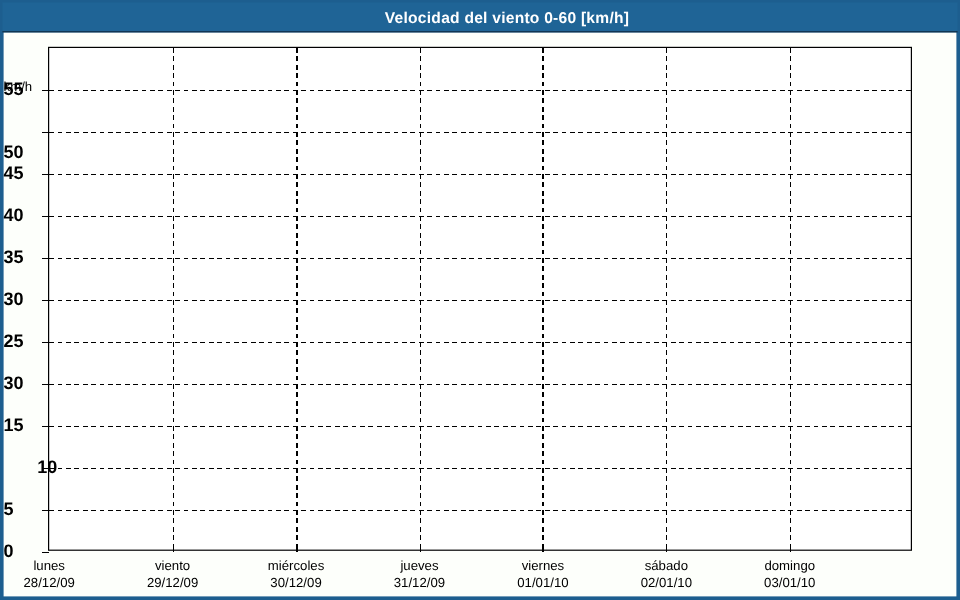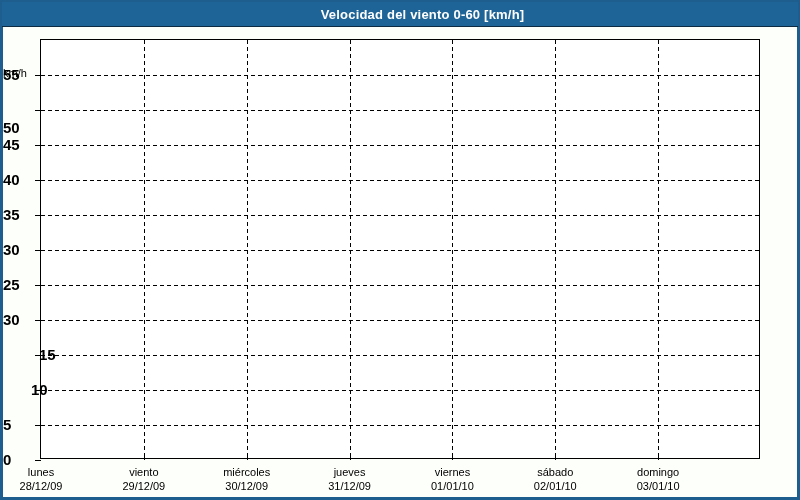--- a/index.html
+++ b/index.html
@@ -102,21 +102,21 @@
           <line x1="309.5" y1="414" x2="309.5" y2="420" stroke="#000000" stroke-width="1" shape-rendering="crispEdges"></line>
           <line x1="411.5" y1="414" x2="411.5" y2="420" stroke="#000000" stroke-width="1" shape-rendering="crispEdges"></line>
           <line x1="514.5" y1="414" x2="514.5" y2="420" stroke="#000000" stroke-width="1" shape-rendering="crispEdges"></line>
           <line x1="617.5" y1="414" x2="617.5" y2="420" stroke="#000000" stroke-width="1" shape-rendering="crispEdges"></line>
         </svg>
     </div>
     <div id="y-labels">
         <div class="ytick" style="top: 425px;">0</div>
         <div class="ytick" style="top: 390px;">5</div>
         <div class="ytick" style="top: 355px; padding-left: 28px;">10</div>
-        <div class="ytick" style="top: 320px; padding-left: 36px;">15</div>
+        <div class="ytick" style="top: 320px;">15</div>
         <div class="ytick" style="top: 285px;">30</div>
         <div class="ytick" style="top: 250px;">25</div>
         <div class="ytick" style="top: 215px;">30</div>
         <div class="ytick" style="top: 180px;">35</div>
         <div class="ytick" style="top: 145px;">40</div>
         <div class="ytick" style="top: 110px;">45</div>
         <div class="ytick" style="top: 93px;">50</div>
         <div class="ytick" style="top: 40px;">55</div>
       </div>
     <div id="x-labels">

